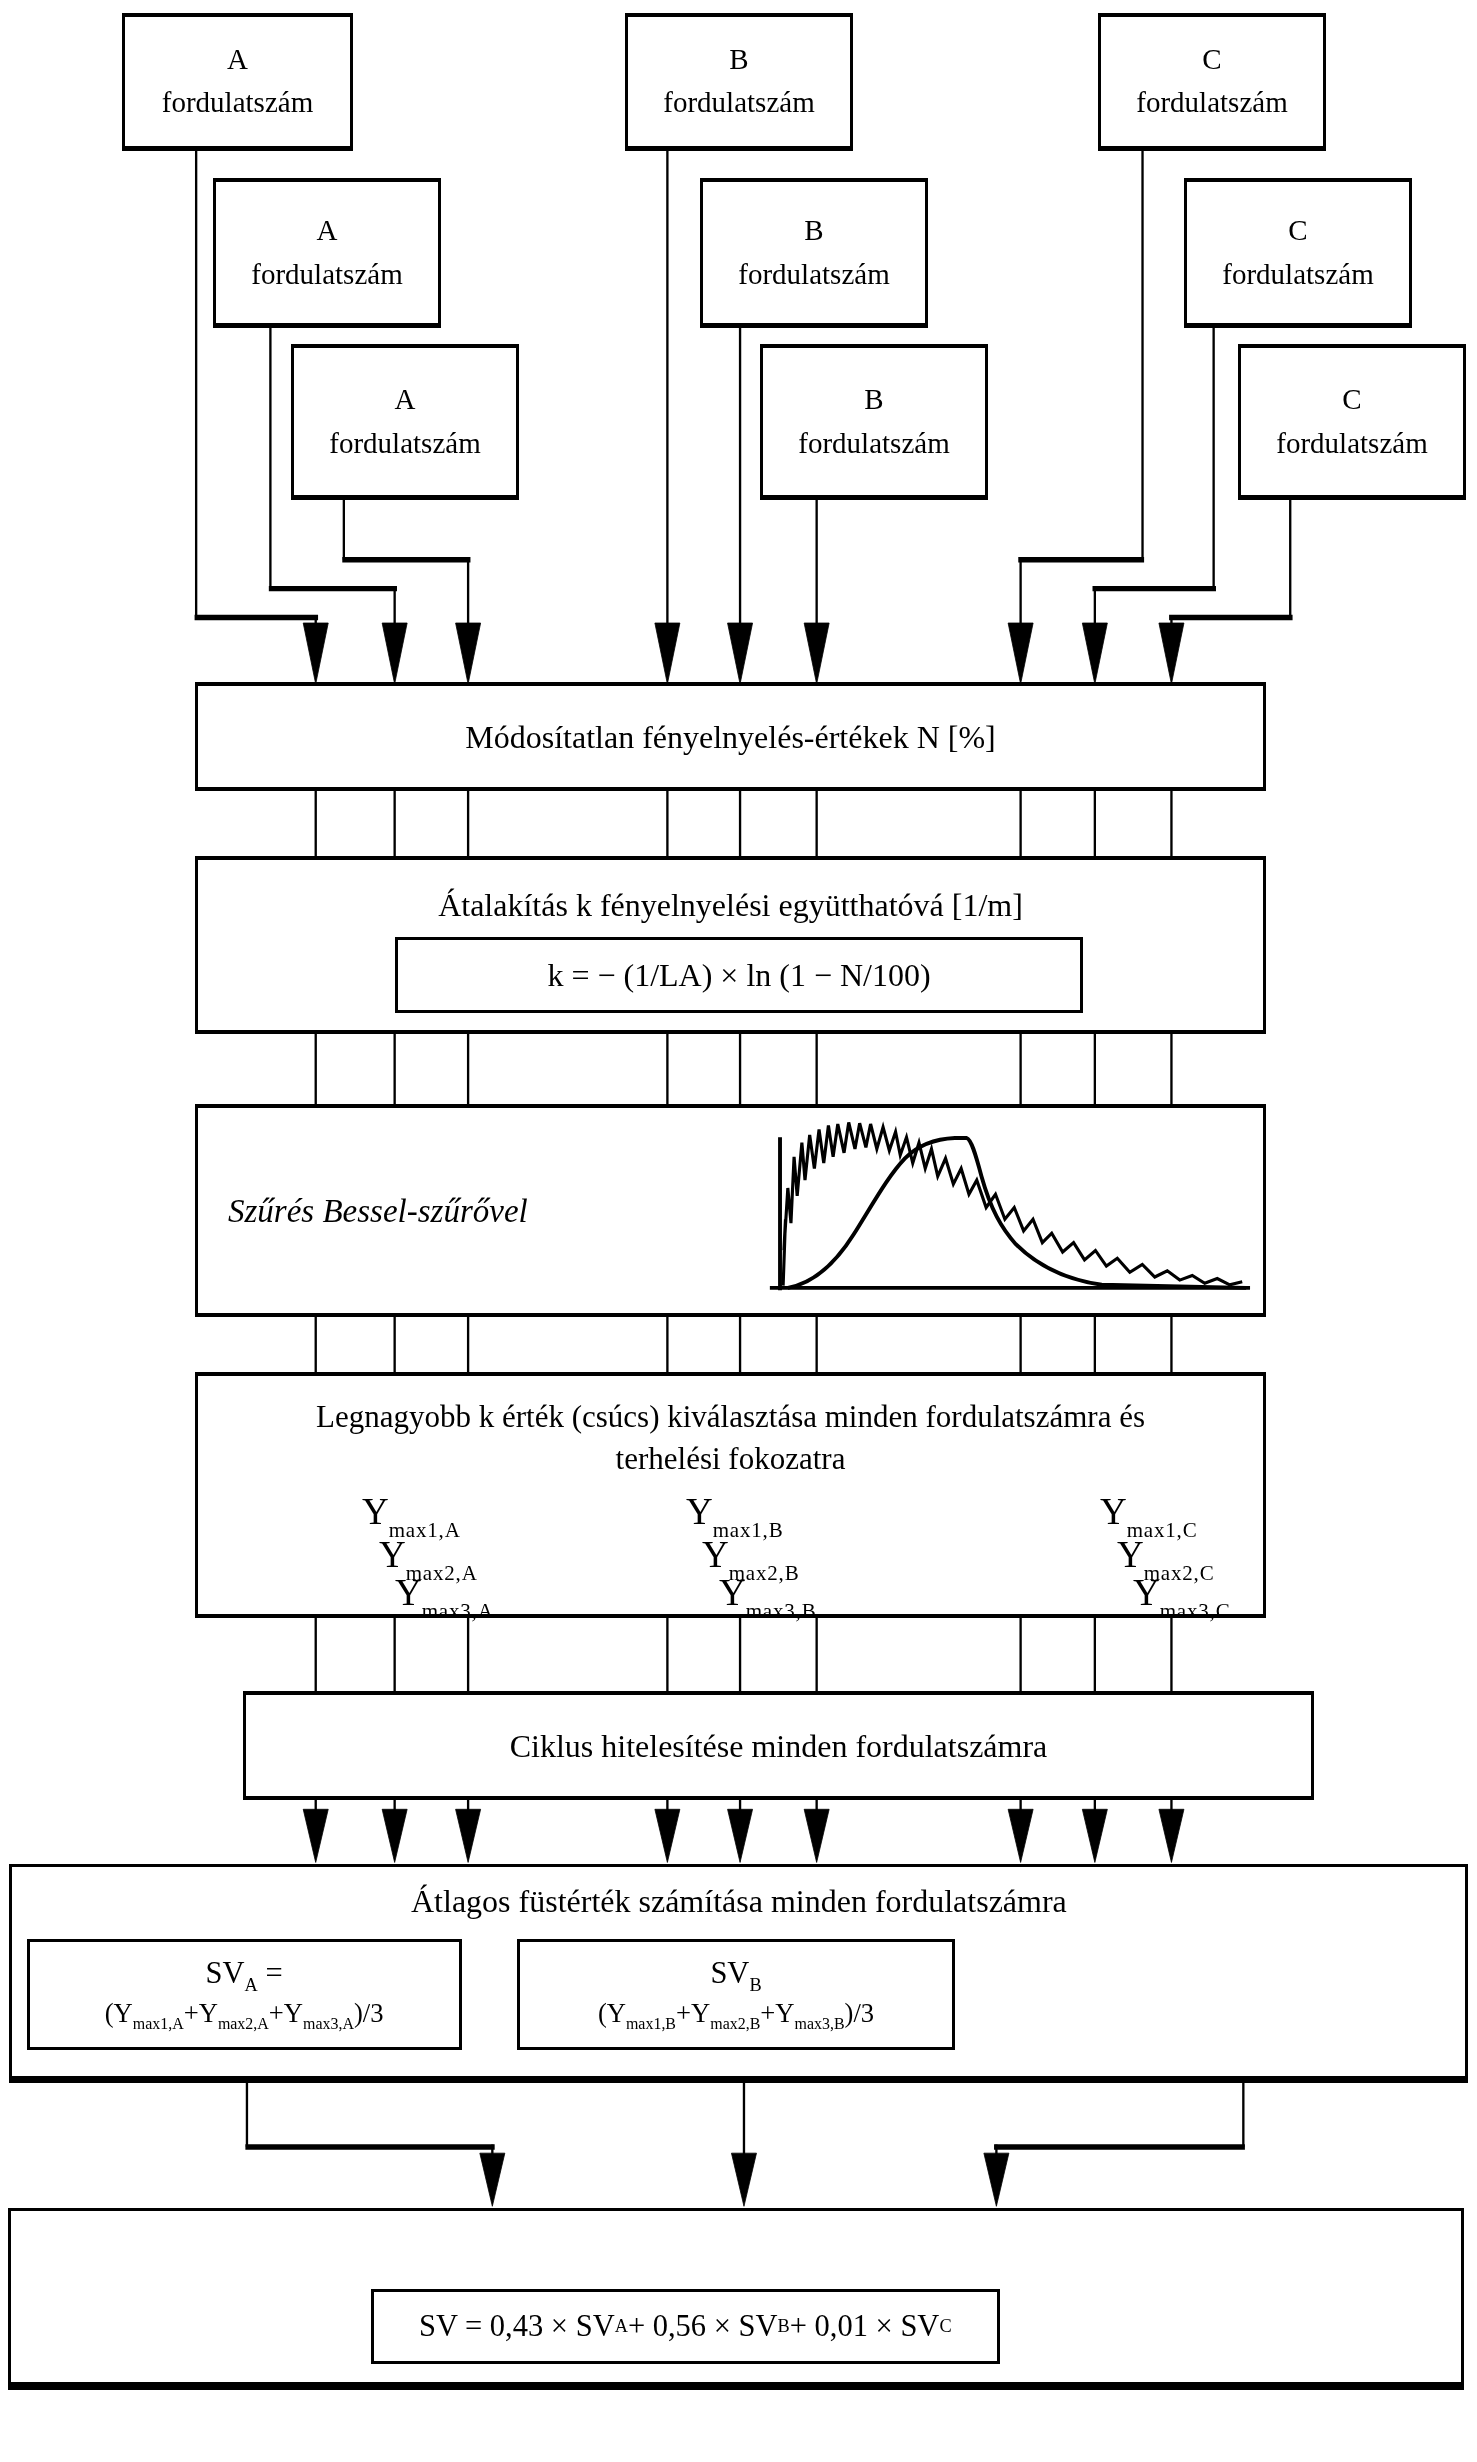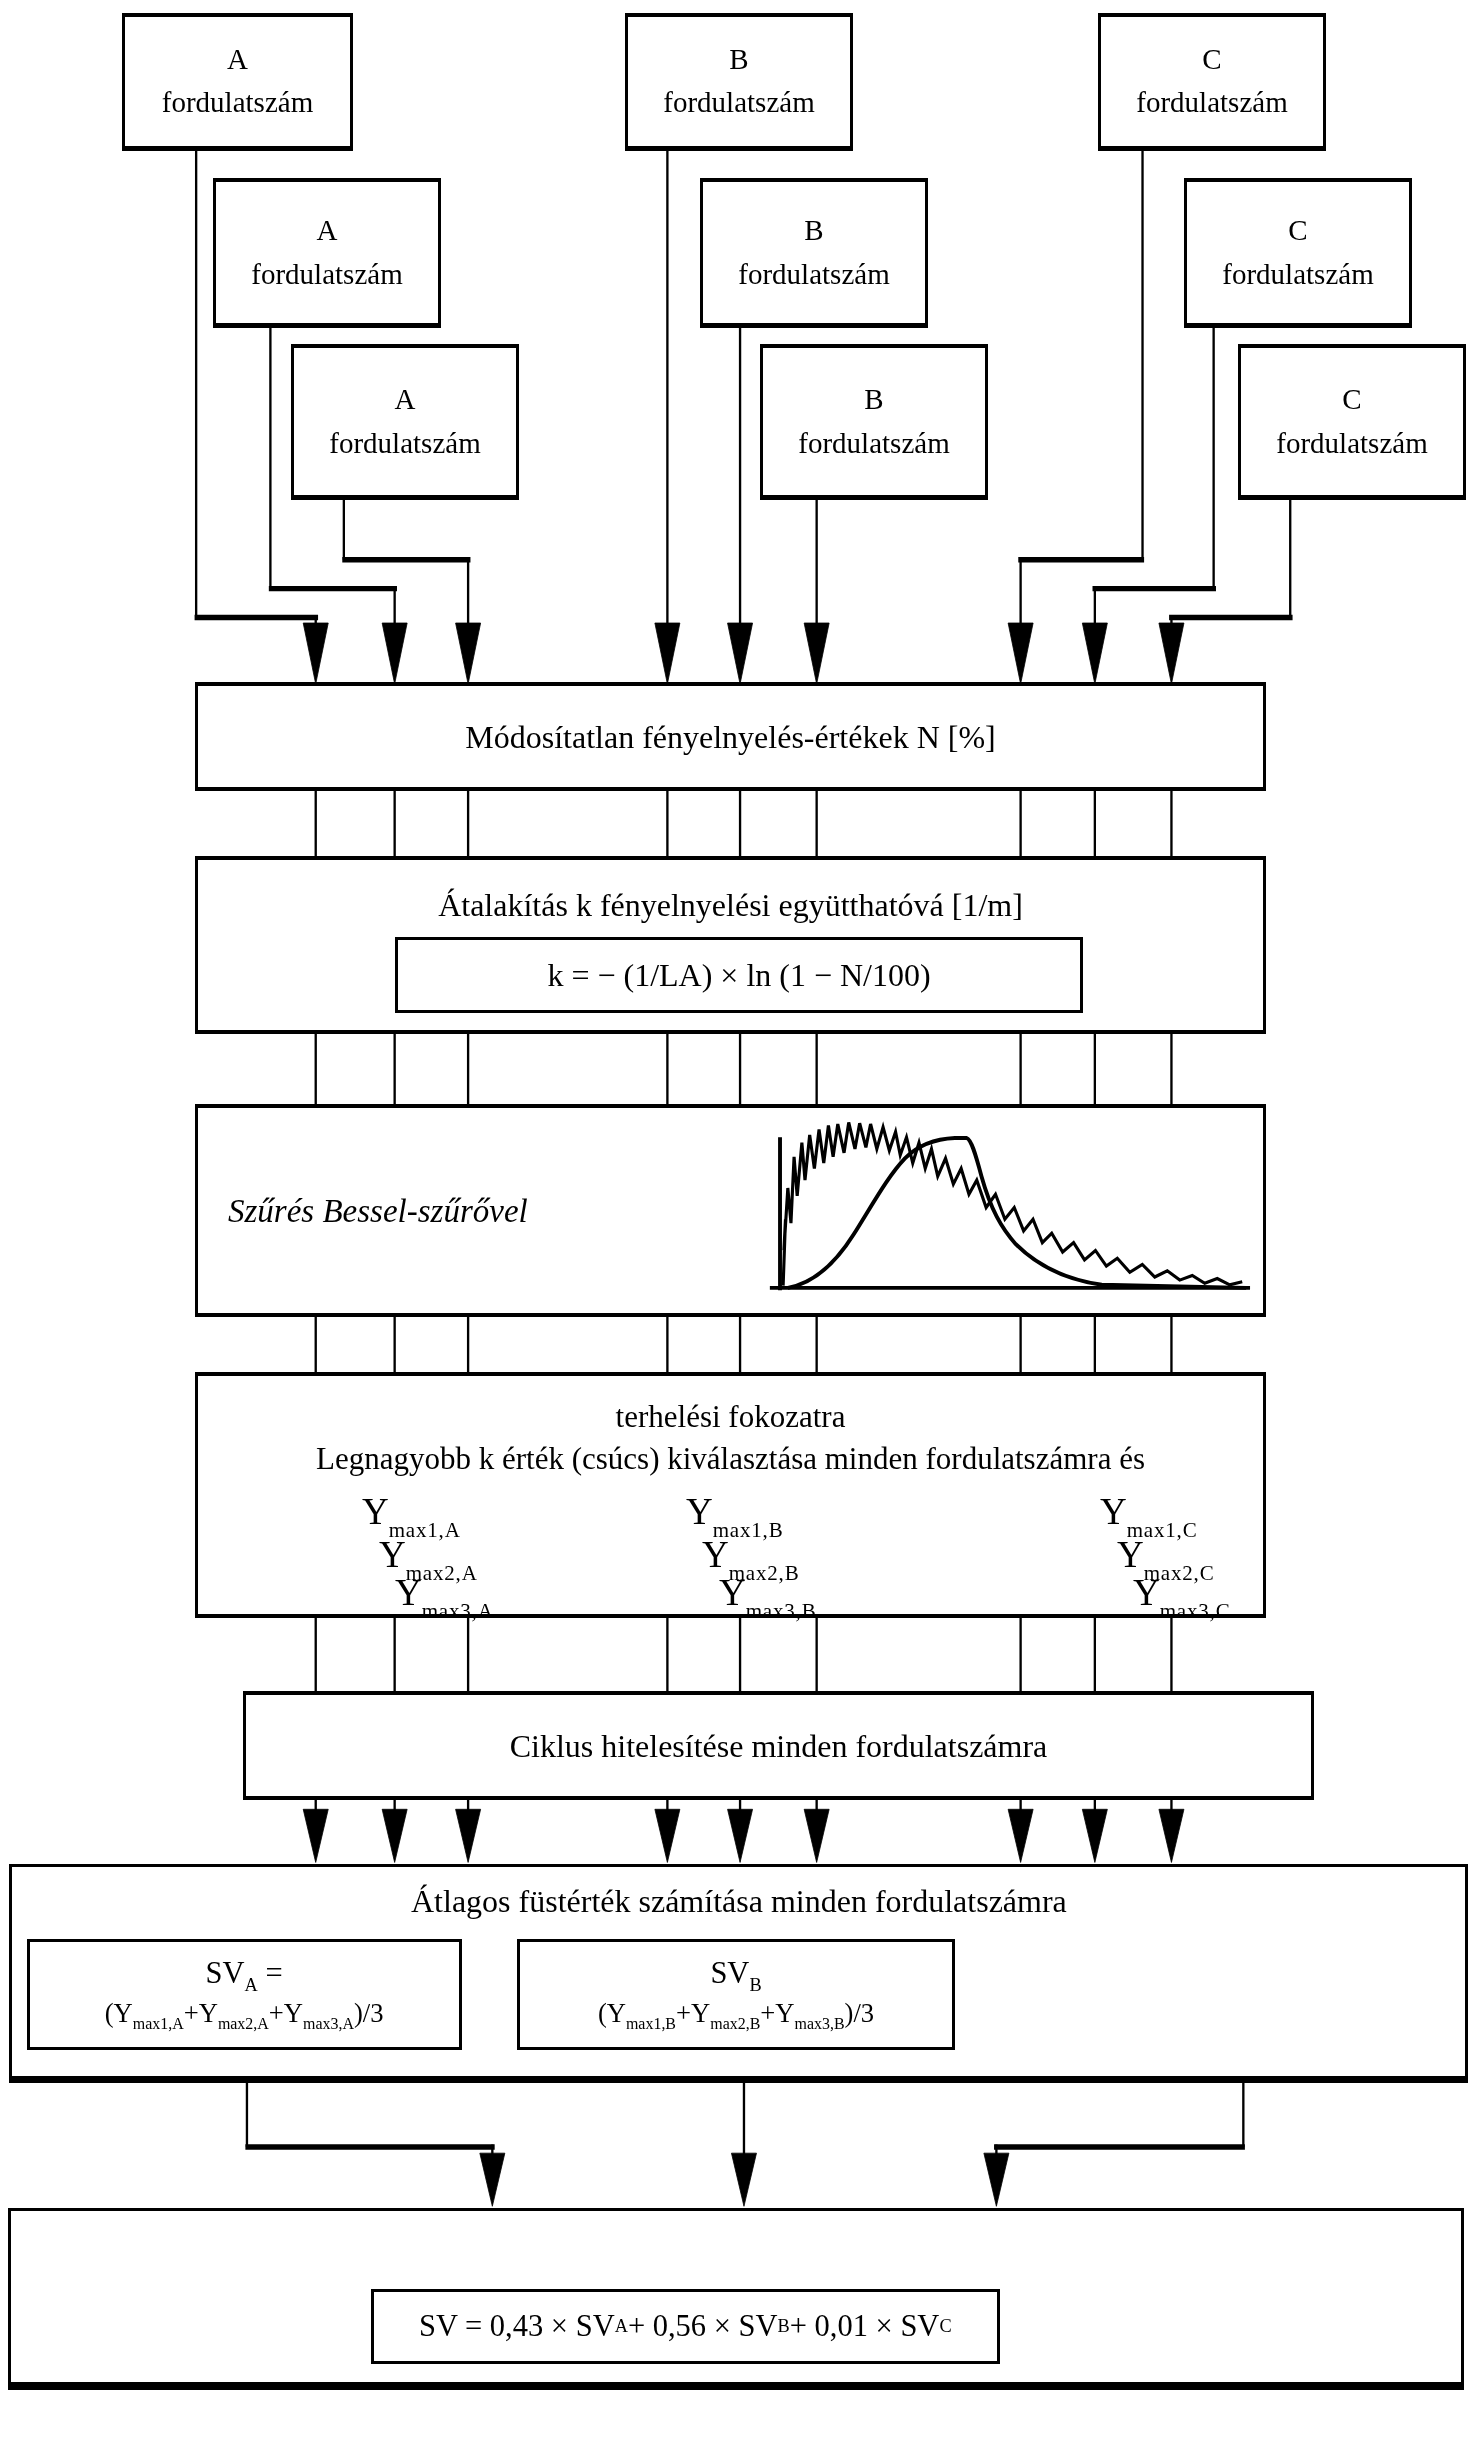--- a/index.html
+++ b/index.html
@@ -218,22 +218,22 @@
           518,219 534,211 550,223 566,217 582,227 598,221 614,229 630,225"></polyline>
         <path stroke-width="5" d="
           M48,233 C80,227 108,203 132,165 C156,127 176,90 198,67 C216,49 240,42 262,41
           L277,41 C283,43 288,60 296,90 C308,133 322,157 340,177 C370,207 408,223 450,229 L635,233"></path>
       </g>
     </svg>
   </div>
 
   <div class="box flowbox" style="top:1372px;height:246px;">
     <div class="peaktitle">
+      <div>Legnagyobb k érték (csúcs) kiválasztása minden fordulatszámra és</div>
       <div>terhelési fokozatra</div>
-      <div>Legnagyobb k érték (csúcs) kiválasztása minden fordulatszámra és</div>
     </div>
     <div class="ymax" style="left:164px;top:114px;"><span>Y</span><sub>max1,A</sub></div>
     <div class="ymax" style="left:181px;top:157px;"><span>Y</span><sub>max2,A</sub></div>
     <div class="ymax" style="left:197px;top:195px;"><span>Y</span><sub>max3,A</sub></div>
     <div class="ymax" style="left:488px;top:114px;"><span>Y</span><sub>max1,B</sub></div>
     <div class="ymax" style="left:504px;top:157px;text-align:center;"><span>Y</span><sub>max2,B</sub></div>
     <div class="ymax" style="left:521px;top:195px;"><span>Y</span><sub>max3,B</sub></div>
     <div class="ymax" style="left:902px;top:114px;"><span>Y</span><sub>max1,C</sub></div>
     <div class="ymax" style="left:919px;top:157px;"><span>Y</span><sub>max2,C</sub></div>
     <div class="ymax" style="left:935px;top:195px;"><span>Y</span><sub>max3,C</sub></div>

